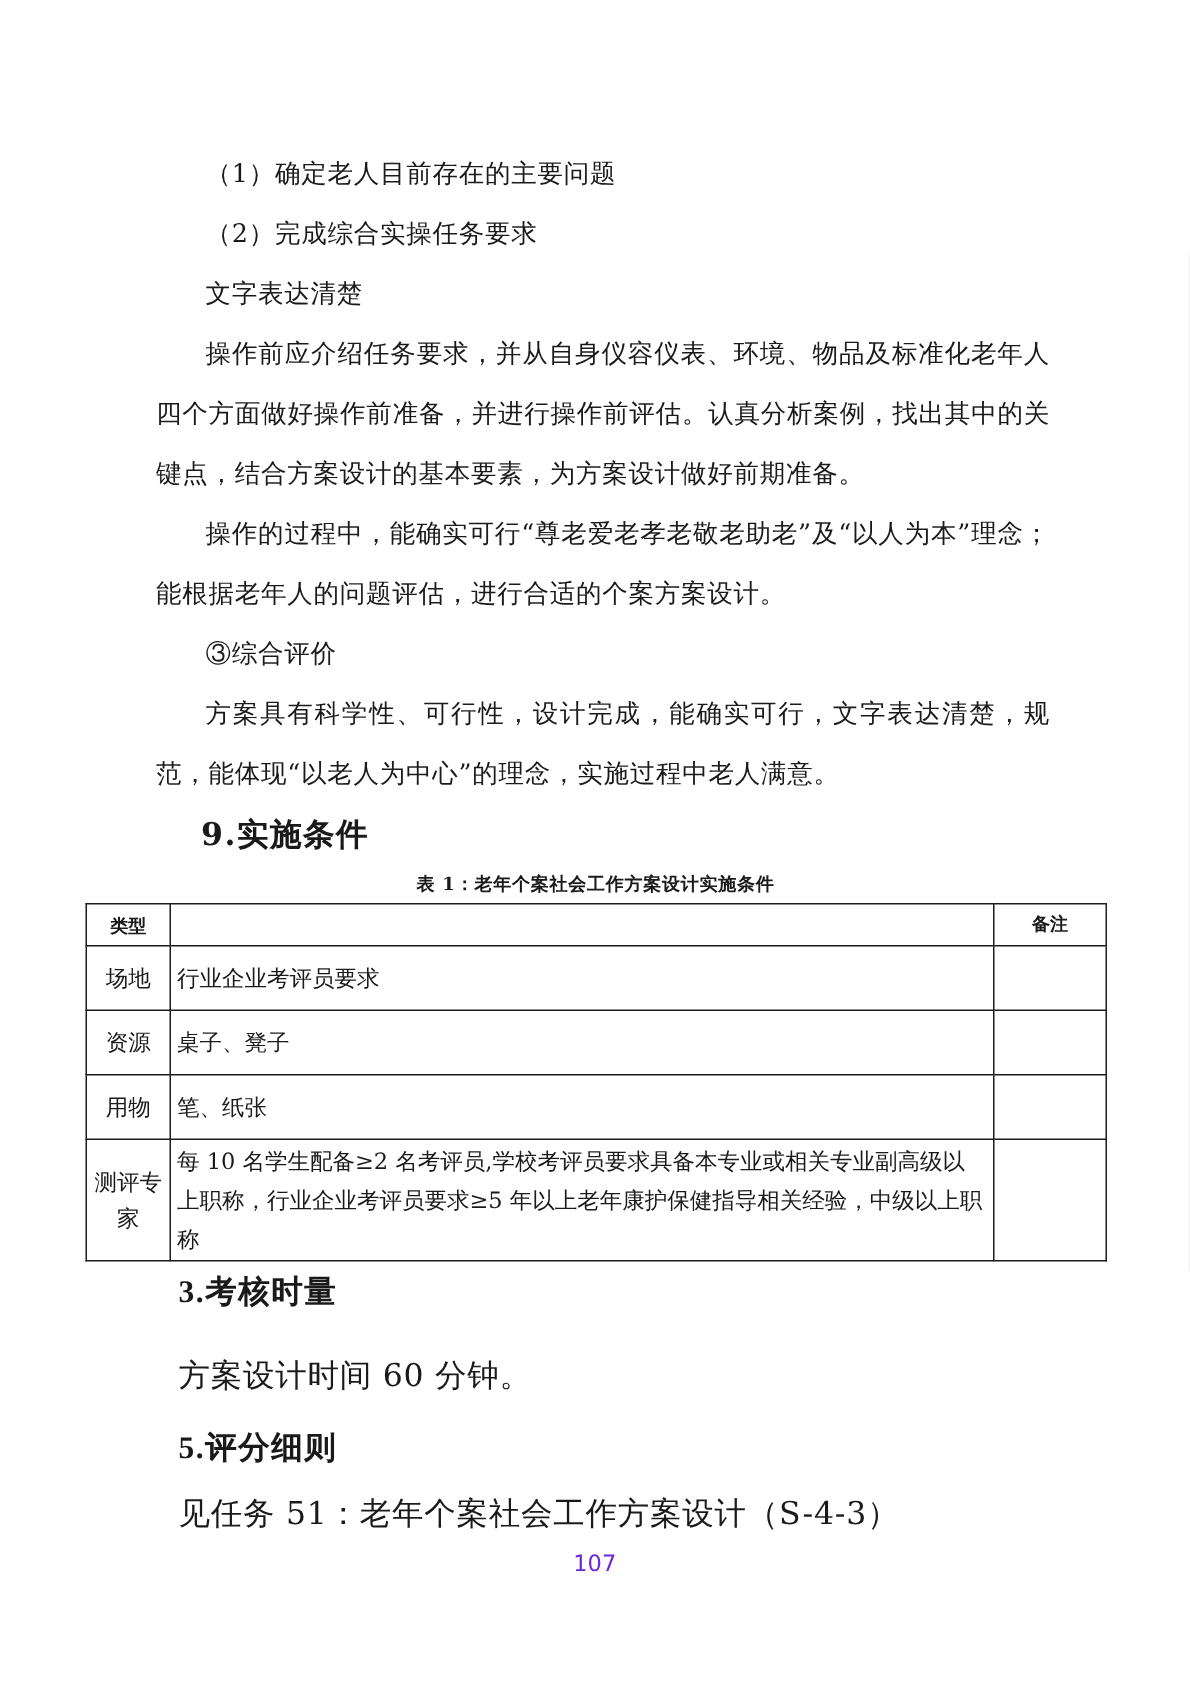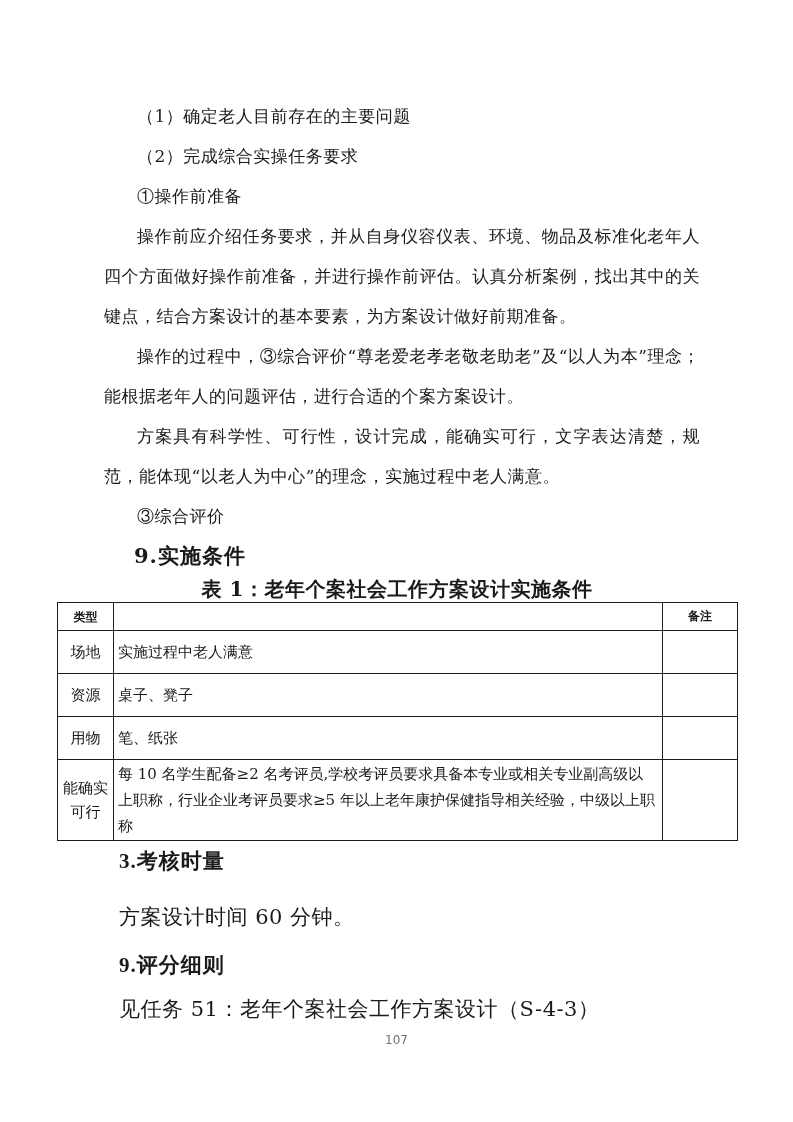--- a/index.html
+++ b/index.html
@@ -29,21 +29,21 @@
     line-height: 40px;
     font-weight: 700;
     letter-spacing: 1px;
   }
   .h2-indent { margin-left: 30px; }
   .h-small { margin-left: 15px; line-height: 28px; font-family: Liberation Serif, serif; }
   .table-caption {
     margin-left: -47px;
     width: 680px;
     text-align: center;
-    font-size: 20px;
+    font-size: 12px;
     font-weight: 700;
     line-height: 26px;
     letter-spacing: 0.5px;
   }
   table.cond-table {
     margin-left: -47px;
     width: 680px;
     border-collapse: collapse;
     table-layout: fixed;
     font-size: 15px;
@@ -66,75 +66,75 @@
     letter-spacing: 0.5px;
   }
   .mt6 { margin-top: 16px; }
   .mt4 { margin-top: 4px; }
   .mt8 { margin-top: 8px; }
   .page-number {
     position: absolute;
     left: 0; right: 0;
     top: 1033px;
     text-align: center;
-    font-size: 12px;
+    font-size: 15px;
     font-family: "DejaVu Sans", "Liberation Sans", sans-serif;
-    color: #737373;
+    color: #6d28d9;
   }
 </style>
 </head>
 <body>
 
 <div class="page">
   <div class="content">
 
     <p class="para indent">（1）确定老人目前存在的主要问题</p>
     <p class="para indent">（2）完成综合实操任务要求</p>
-    <p class="para indent">①操作前准备</p>
+    <p class="para indent">文字表达清楚</p>
     <p class="para indent just">操作前应介绍任务要求，并从自身仪容仪表、环境、物品及标准化老年人四个方面做好操作前准备，并进行操作前评估。认真分析案例，找出其中的关键点，结合方案设计的基本要素，为方案设计做好前期准备。</p>
-    <p class="para indent just">操作的过程中，③综合评价“尊老爱老孝老敬老助老”及“以人为本”理念；能根据老年人的问题评估，进行合适的个案方案设计。</p>
+    <p class="para indent just">操作的过程中，能确实可行“尊老爱老孝老敬老助老”及“以人为本”理念；能根据老年人的问题评估，进行合适的个案方案设计。</p>
+    <p class="para indent">③综合评价</p>
     <p class="para indent just">方案具有科学性、可行性，设计完成，能确实可行，文字表达清楚，规范，能体现“以老人为中心”的理念，实施过程中老人满意。</p>
-    <p class="para indent">③综合评价</p>
 
     <h2 class="sec-heading h2-indent">9.实施条件</h2>
 
     <div class="table-caption">表 1：老年个案社会工作方案设计实施条件</div>
 
     <table class="cond-table">
       <tbody>
         <tr class="t-head">
           <td class="c-type">类型</td>
           <td class="c-main"></td>
           <td class="c-note">备注</td>
         </tr>
         <tr class="t-row">
           <td class="c-type">场地</td>
-          <td class="c-main">实施过程中老人满意</td>
+          <td class="c-main">行业企业考评员要求</td>
           <td class="c-note"></td>
         </tr>
         <tr class="t-row">
           <td class="c-type">资源</td>
           <td class="c-main">桌子、凳子</td>
           <td class="c-note"></td>
         </tr>
         <tr class="t-row">
           <td class="c-type">用物</td>
           <td class="c-main">笔、纸张</td>
           <td class="c-note"></td>
         </tr>
         <tr class="t-last">
-          <td class="c-type">能确实可行</td>
+          <td class="c-type">测评专家</td>
           <td class="c-main">每 10 名学生配备≥2 名考评员,学校考评员要求具备本专业或相关专业副高级以上职称，行业企业考评员要求≥5 年以上老年康护保健指导相关经验，中级以上职称</td>
           <td class="c-note"></td>
         </tr>
       </tbody>
     </table>
 
     <h2 class="sec-heading h-small">3.考核时量</h2>
     <p class="bottom-text mt6">方案设计时间 60 分钟。</p>
 
-    <h2 class="sec-heading h-small mt8">9.评分细则</h2>
+    <h2 class="sec-heading h-small mt8">5.评分细则</h2>
     <p class="bottom-text mt4">见任务 51：老年个案社会工作方案设计（S-4-3）</p>
 
   </div>
 
   <div class="page-number">107</div>
 </div>
 
 </body></html>

